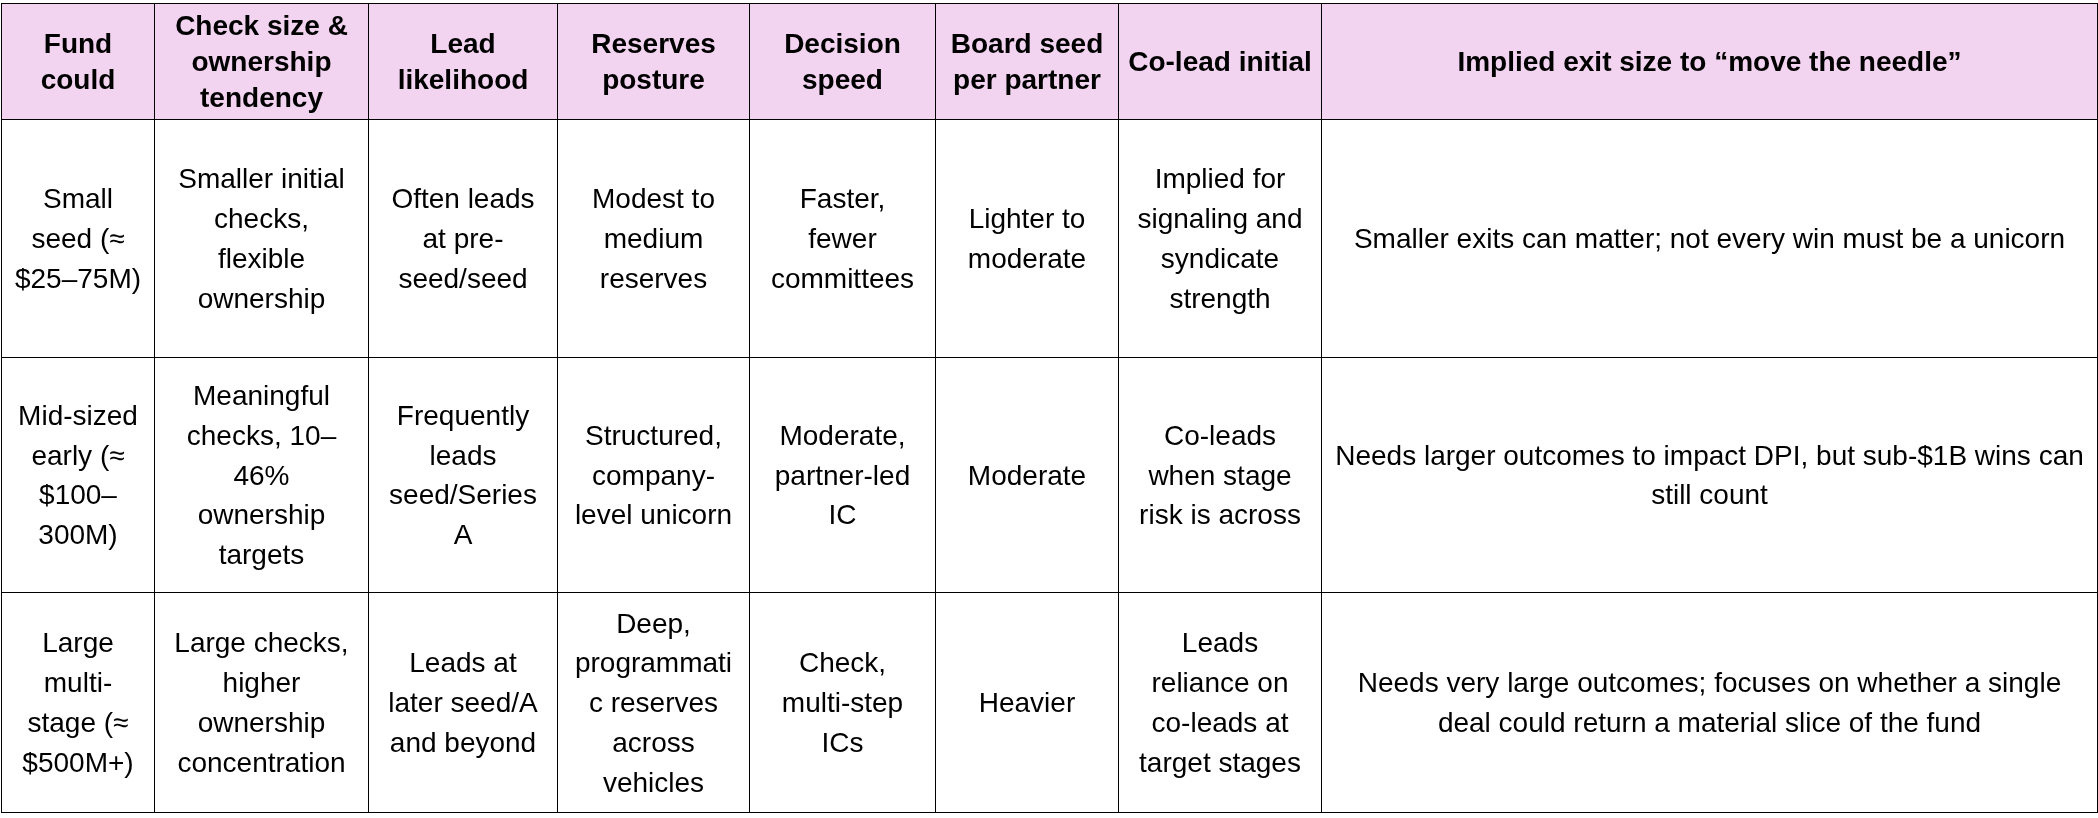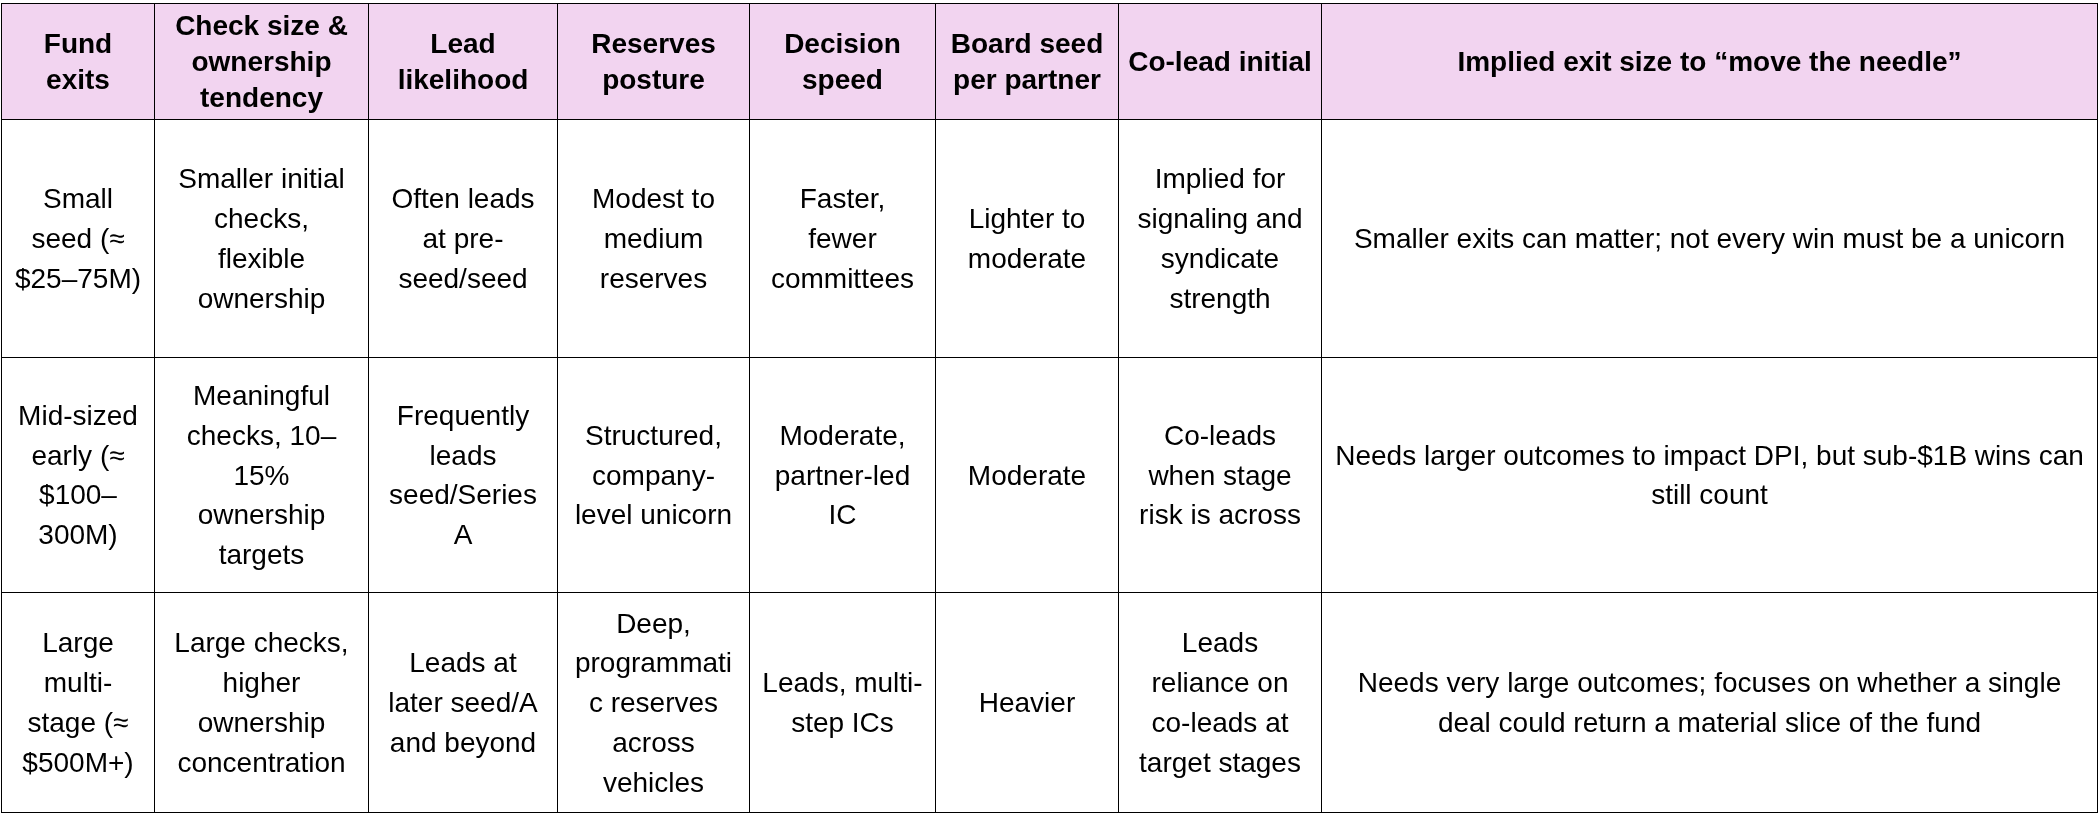--- a/index.html
+++ b/index.html
@@ -86,21 +86,21 @@
         <col class="c2">
         <col class="c3">
       <col class="c4">
         <col class="c5">
         <col class="c6">
         <col class="c7">
     </colgroup>
     <thead>
       <tr>
         <th>
-            <span class="cell-text">Fund exits</span>
+            <span class="cell-text">Fund could</span>
           </th>
         <th>
             <span class="cell-text">Check size &amp; ownership tendency</span>
           </th>
         <th>
             <span class="cell-text">Lead likelihood</span>
           </th>
         <th>
             <span class="cell-text">Reserves posture</span>
           </th>
@@ -143,21 +143,21 @@
           </td>
         <td>
             <span class="cell-text">Smaller exits can matter; not every win must be a unicorn</span>
           </td>
       </tr>
       <tr class="row-2">
         <td>
             <span class="cell-text">Mid-sized early (≈ $100–300M)</span>
           </td>
         <td>
-            <span class="cell-text">Meaningful checks, 10–15% ownership targets</span>
+            <span class="cell-text">Meaningful checks, 10–46% ownership targets</span>
           </td>
         <td>
             <span class="cell-text">Frequently leads seed/Series A</span>
           </td>
         <td>
             <span class="cell-text">Structured, company-level unicorn</span>
           </td>
         <td>
             <span class="cell-text">Moderate, partner-led IC</span>
           </td>
@@ -178,21 +178,21 @@
         <td>
             <span class="cell-text">Large checks, higher ownership concentration</span>
           </td>
         <td>
             <span class="cell-text">Leads at later seed/A and beyond</span>
           </td>
         <td>
             <span class="cell-text">Deep, programmatic reserves across vehicles</span>
           </td>
         <td>
-            <span class="cell-text">Leads, multi-step ICs</span>
+            <span class="cell-text">Check, multi-step ICs</span>
           </td>
         <td>
             <span class="cell-text">Heavier</span>
           </td>
         <td>
             <span class="cell-text">Leads reliance on co-leads at target stages</span>
           </td>
         <td>
             <span class="cell-text">Needs very large outcomes; focuses on whether a single deal could return a material slice of the fund</span>
           </td>

